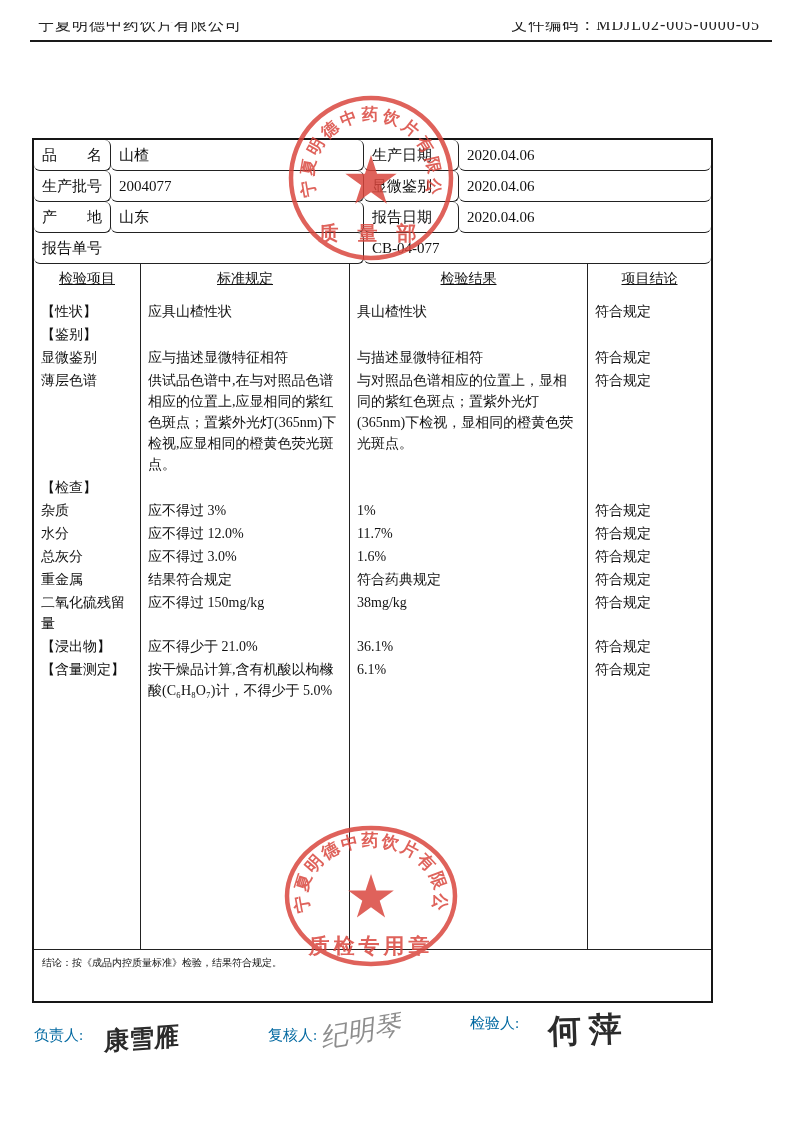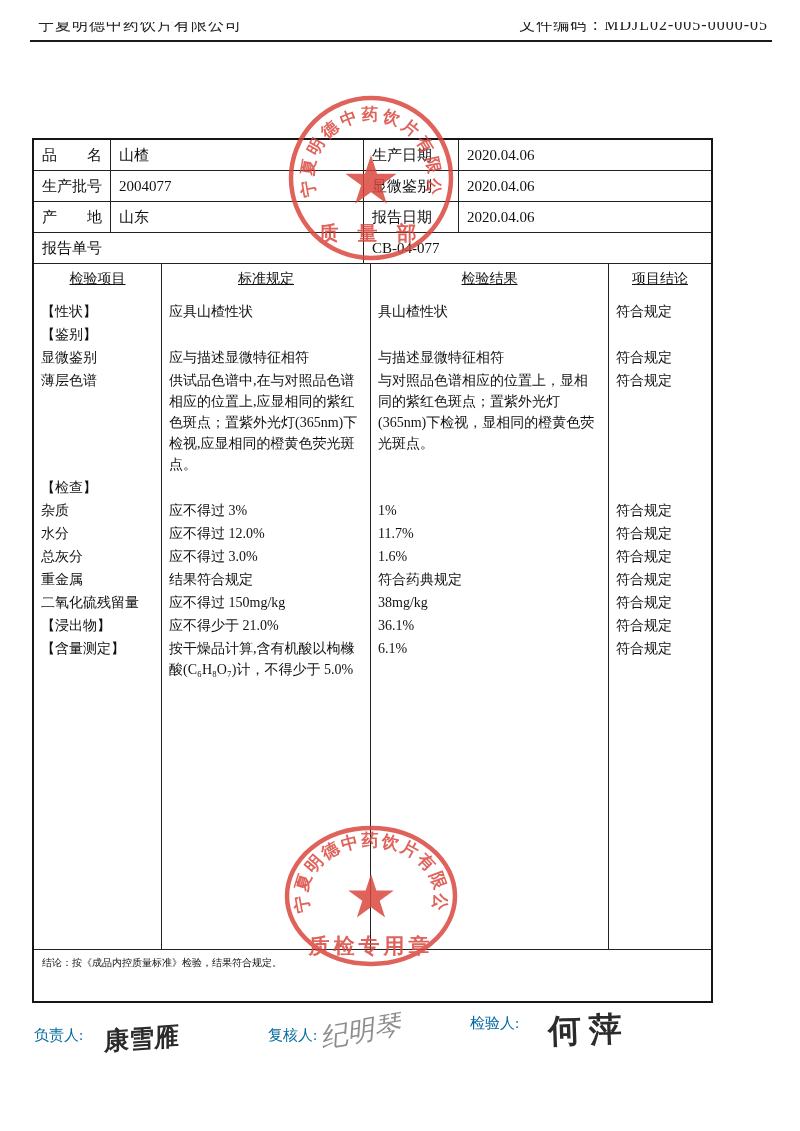--- a/index.html
+++ b/index.html
@@ -5,48 +5,48 @@
   html,body{margin:0;padding:0;background:#ffffff;}
   .page{
     position:relative; width:800px; height:1131px; background:#fff;
     font-family:"Liberation Serif","DejaVu Serif",serif; color:#111;
     overflow:hidden;
   }
   
   .hdr-clip{position:absolute; top:22px; height:17px; overflow:hidden;}
   .hdr-clip .t{display:block; margin-top:-7px; font-size:16px; color:#222; letter-spacing:1px; white-space:nowrap;}
   .hdr-left{left:38px;}
-  .hdr-right{right:32px;}
+  .hdr-right{right:40px;}
   .hdr-rule{position:absolute; left:30px; top:40px; width:742px; border-top:2px solid #1a1a1a;}
 
   .title{
     position:absolute; left:32px; top:74px; width:681px; text-align:center;
     font-size:31px; font-weight:bold; letter-spacing:3px;
   }
 
   
   .doc-table{
     position:absolute; left:32px; top:138px; width:681px; height:865px;
     border:2px solid #161616; box-sizing:border-box; font-size:15px;
   }
   .cell{box-sizing:border-box; padding:0 8px; display:flex; align-items:center;}
-  .bR{border-right:1px solid #222;} .bB{border-bottom:1px solid #222;}
+  .bR{border-right:1px solid #222;} .bB{border-bottom:1px solid #222;border-radius:6px;}
 
   .info-grid{display:grid; grid-template-columns:77px 253px 95px 1fr;
     grid-auto-rows:31px; width:100%; box-sizing:border-box;}
   .span2a{grid-column:1 / span 2;} .span2b{grid-column:3 / span 2;}
 
   .insp-header{display:flex; height:27px;}
   .insp-header .cell{justify-content:center; align-items:flex-end; padding-bottom:2px;}
   .insp-header .cell span{text-decoration:underline;}
 
   .insp-body{display:flex; flex-direction:column; height:658px;}
   .irow{display:flex; flex:0 0 auto;}
   .irow.fill{flex:1 1 auto;}
-  .c1{width:128px;} .c2{width:209px;} .c3{width:238px;} .c4{flex:1;}
+  .c1{width:107px;} .c2{width:209px;} .c3{width:238px;} .c4{flex:1;}
   .c1,.c2,.c3,.c4{box-sizing:border-box; padding:1px 7px; line-height:21px;
     font-size:14px; min-height:21px;}
   .c1,.c2,.c3{border-right:1px solid #222;}
   .spacer-row .c1,.spacer-row .c2,.spacer-row .c3,.spacer-row .c4{min-height:9px; padding:0 7px;}
 
   .conclusion-row{border-top:1px solid #222; height:26px; display:flex; align-items:center;
     padding-left:8px; font-size:10px; box-sizing:border-box;}
 
   
   .stamp{position:absolute; opacity:.84; pointer-events:none;}

